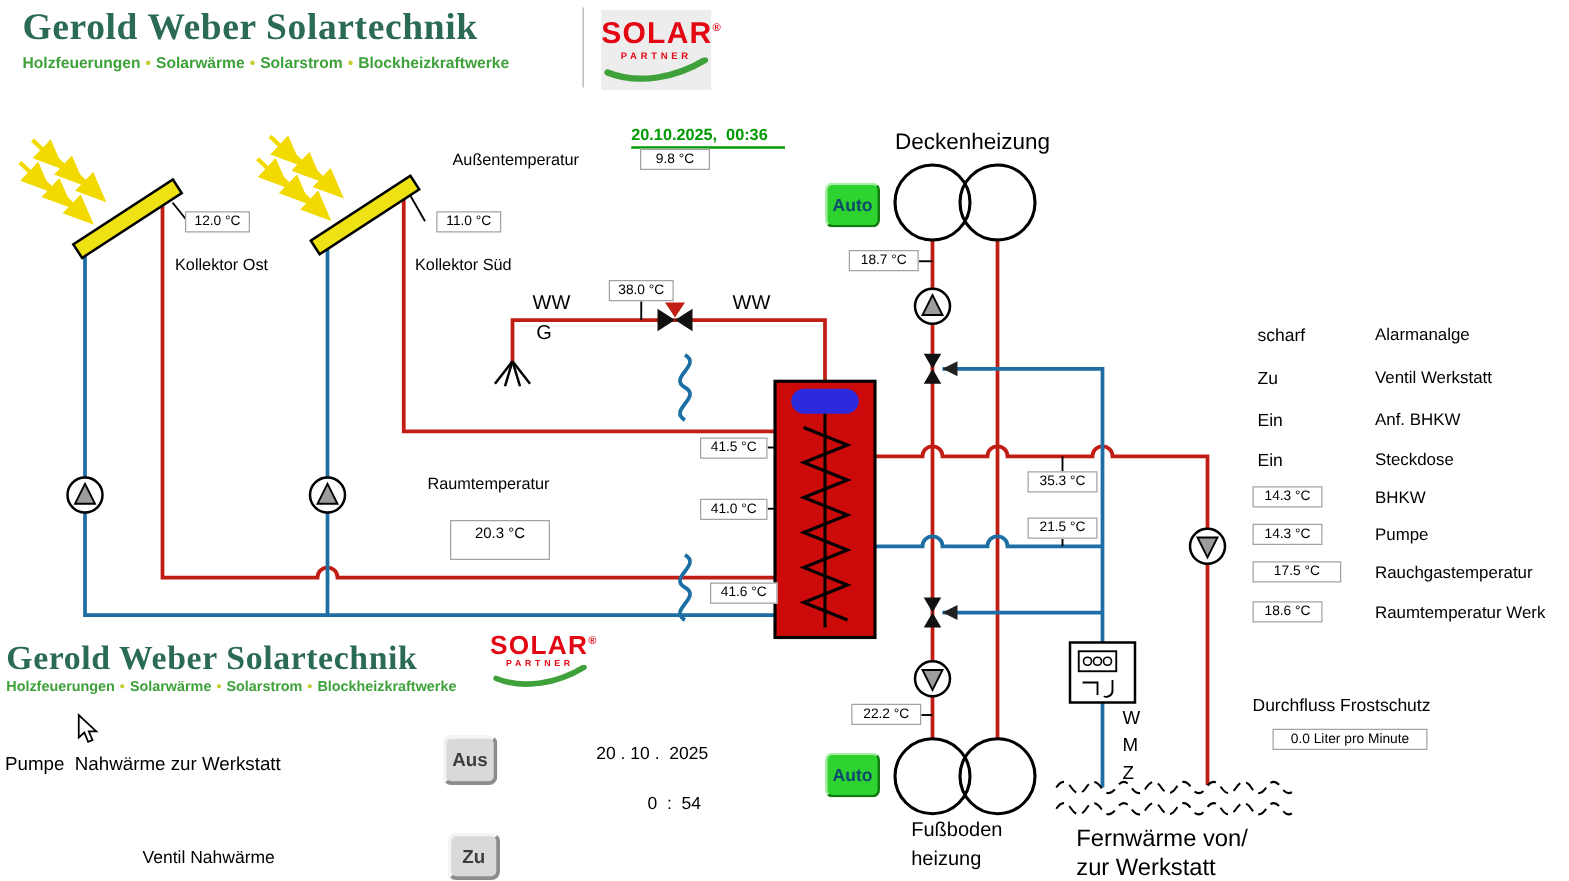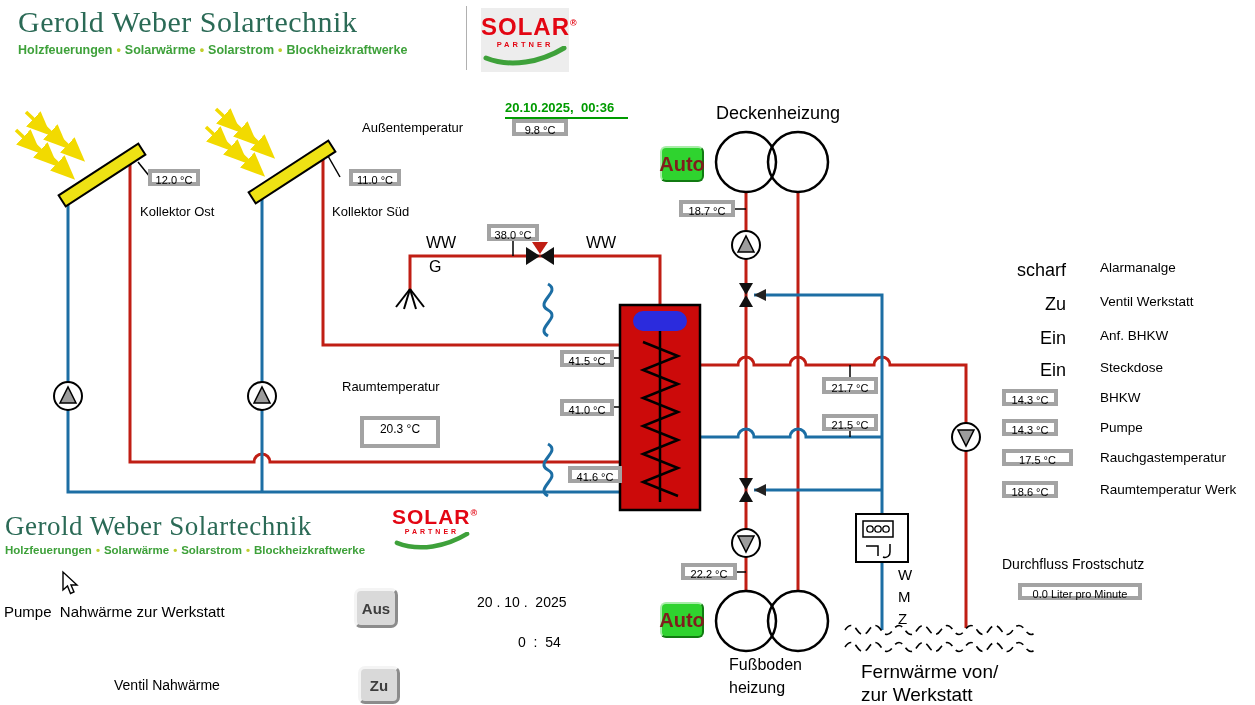--- a/index.html
+++ b/index.html
@@ -1,44 +1,44 @@
 <!DOCTYPE html>
 <html style="--pipe-hot: #c01e14; --pipe-cold: #1c6ea4; --tank-fill: #cc0a0a; --tank-top: #2b2bdd; --collector: #eee214; --ray: #f2da00; --auto-green: #2fd32f; --logo-green: #2b6a56; --tagline-green: #3ea13a; --bullet-yellow: #c2ce2c; --solar-red: #e30613; --datetime-green: #009b00; --pump-gray: #9c9c9c;"><head>
 <meta charset="utf-8">
 <style>
 html,body{margin:0}
 body{width:1255px;height:705px;position:relative;background:#fff;font-family:"Liberation Sans",sans-serif;overflow:hidden;color:#000}
 #diagram{position:absolute;left:0;top:0;z-index:1}
 .lbl{position:absolute;white-space:nowrap;line-height:1.18;z-index:2}
 .pre{white-space:pre}
-.tbox{position:absolute;background:#fff;border:4px solid #a3a3a3;font-size:11px;line-height:15px;text-align:center;padding:0 2px;box-sizing:border-box;min-width:50px;height:17px;white-space:nowrap;z-index:3}
+.tbox{position:absolute;background:#fff;border:1px solid #a3a3a3;font-size:11px;line-height:15px;text-align:center;padding:0 2px;box-sizing:border-box;min-width:50px;height:17px;white-space:nowrap;z-index:3}
 .btn{position:absolute;display:flex;align-items:center;justify-content:center;font-weight:bold;z-index:4;cursor:default}
-.btn-auto{background:var(--auto-green);border:2px solid;border-color:#a8eda8 #117a11 #117a11 #a8eda8;border-radius:6px;color:#7f1d1d;font-size:20px}
+.btn-auto{background:var(--auto-green);border:2px solid;border-color:#a8eda8 #117a11 #117a11 #a8eda8;border-radius:6px;color:#0c4a6e;font-size:14px}
 .btn-gray{background:#d9d9d9;border:3px solid;border-color:#f4f4f4 #8c8c8c #8c8c8c #f4f4f4;border-radius:7px;color:#3d3d3d;font-size:15px}
 .logo-block{position:absolute;z-index:2}
-.logo-title{font-family:"Liberation Serif",serif;font-weight:normal;color:var(--logo-green);letter-spacing:.5px;line-height:1.05}
+.logo-title{font-family:"Liberation Serif",serif;font-weight:bold;color:var(--logo-green);letter-spacing:.5px;line-height:1.05}
 .logo-top .logo-title{font-size:30px}
 .logo-bottom .logo-title{font-size:27px}
 .logo-tagline{font-weight:bold;color:var(--tagline-green)}
 .logo-top .logo-tagline{font-size:12.5px;margin-top:5px}
 .logo-bottom .logo-tagline{font-size:11.5px;margin-top:4px}
 .dot{color:var(--bullet-yellow);margin:0 4px}
 .vdiv{position:absolute;width:1px;background:#b0b0b0;z-index:2}
 .solar-box{position:absolute;text-align:center;z-index:2}
 .solar-top{background:#ededed;padding-top:7px}
 .solar-name{color:var(--solar-red);font-weight:bold;letter-spacing:1px;line-height:1}
 .solar-top .solar-name{font-size:24px}
 .solar-bottom .solar-name{font-size:21px}
 .solar-reg{font-size:9px;vertical-align:super}
 .solar-partner{color:var(--solar-red);font-weight:bold;letter-spacing:3px;margin-top:1px}
 .solar-top .solar-partner{font-size:7.5px}
 .solar-bottom .solar-partner{font-size:7px}
 .swoosh{display:block;margin:-3px auto 0}
 .datetime{position:absolute;color:var(--datetime-green);font-weight:bold;font-size:13px;border-bottom:2px solid var(--datetime-green);padding:0 14px 2px 0;white-space:pre;z-index:2}
-.status-val{font-size:18px;text-align:right}
+.status-val{font-size:14px;text-align:left}
 .ph{stroke:var(--pipe-hot);stroke-width:3;fill:none}
 .pc{stroke:var(--pipe-cold);stroke-width:3;fill:none}
 </style>
 </head>
 <body>
 
 <svg id="diagram" width="1255" height="705" viewBox="0 0 1255 705">
   <defs>
     <marker id="rayhead" markerWidth="9" markerHeight="8" refX="5" refY="3" orient="auto">
       <path d="M0,0 L7,3 L0,6 Z" fill="var(--ray)"></path>
@@ -239,21 +239,21 @@
 
 <span class="tbox" style="left:512px;top:119px;width:56px">9.8 °C</span>
 <span class="tbox" style="left:148px;top:169px;width:52px">12.0 °C</span>
 <span class="tbox" style="left:349px;top:169px;width:52px">11.0 °C</span>
 <span class="tbox" style="left:487px;top:224px;width:52px">38.0 °C</span>
 <span class="tbox" style="left:679px;top:200px;width:56px">18.7 °C</span>
 <span class="tbox" style="left:560px;top:350px;width:54px">41.5 °C</span>
 <span class="tbox" style="left:560px;top:399px;width:54px">41.0 °C</span>
 <span class="tbox" style="left:568px;top:466px;width:54px">41.6 °C</span>
 <span class="tbox" style="left:360px;top:416px;width:80px;height:32px;font-size:12px;line-height:18px">20.3 °C</span>
-<span class="tbox" style="left:822px;top:377px;width:56px">21.7 °C</span>
+<span class="tbox" style="left:822px;top:377px;width:56px">35.3 °C</span>
 <span class="tbox" style="left:822px;top:414px;width:56px">21.5 °C</span>
 <span class="tbox" style="left:681px;top:563px;width:56px">22.2 °C</span>
 <span class="tbox" style="left:1018px;top:583px;width:124px">0.0 Liter pro Minute</span>
 
 <div class="btn btn-auto" style="left:660px;top:146px;width:40px;height:32px">Auto</div>
 <div class="btn btn-auto" style="left:660px;top:602px;width:40px;height:32px">Auto</div>
 <div class="btn btn-gray" style="left:354px;top:588px;width:38px;height:34px">Aus</div>
 <div class="btn btn-gray" style="left:358px;top:666px;width:36px;height:32px">Zu</div>
 
 <span class="lbl status-val" style="left:1006px;top:260px;width:60px">scharf</span>

